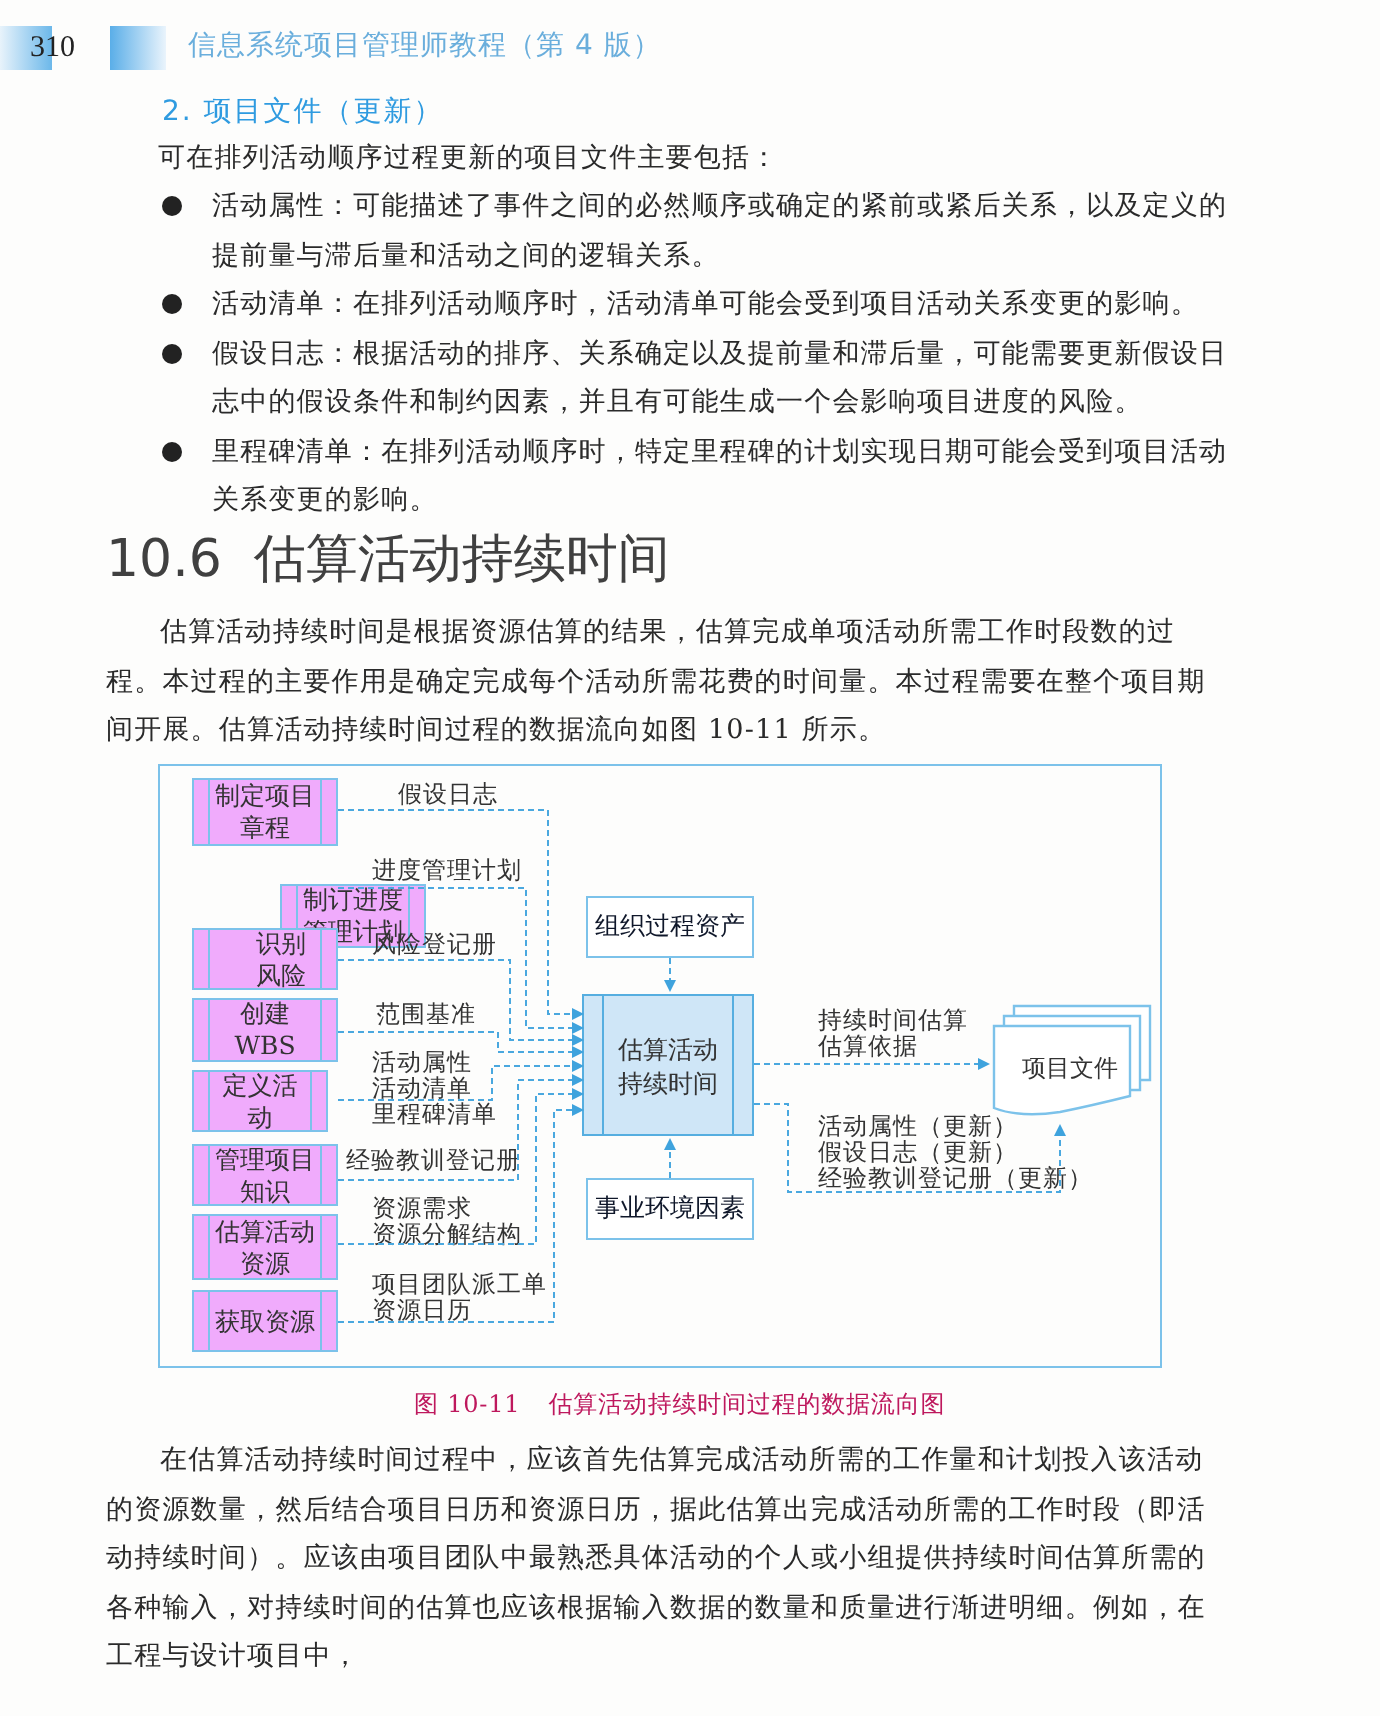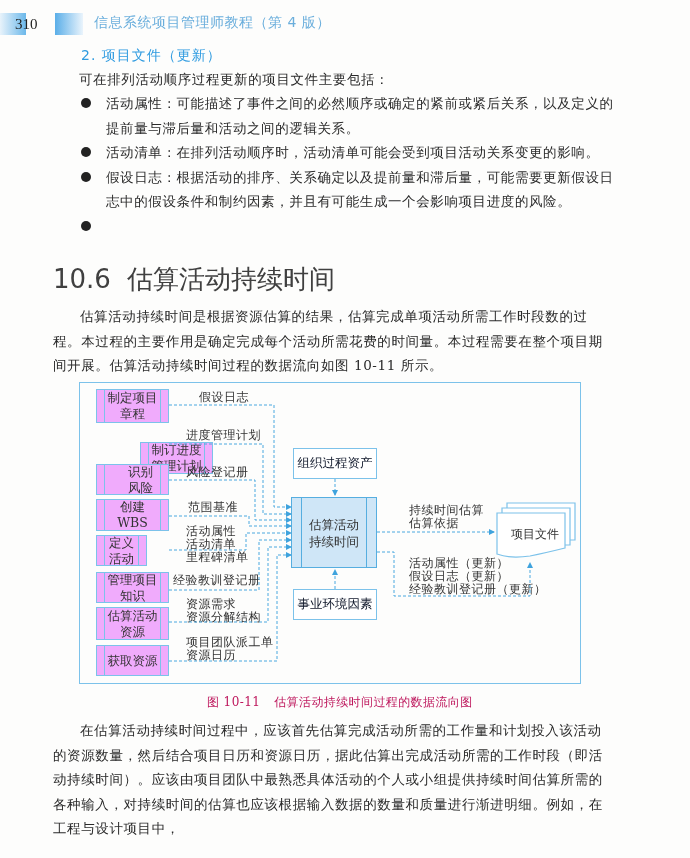--- a/index.html
+++ b/index.html
@@ -105,20 +105,21 @@
   <li class="bullet-item">
     <span class="bullet-dot"></span>
     <span>活动清单：在排列活动顺序时，活动清单可能会受到项目活动关系变更的影响。</span>
   </li>
   <li class="bullet-item">
     <span class="bullet-dot"></span>
     <span>假设日志：根据活动的排序、关系确定以及提前量和滞后量，可能需要更新假设日志中的假设条件和制约因素，并且有可能生成一个会影响项目进度的风险。</span>
   </li>
   <li class="bullet-item">
     <span class="bullet-dot"></span>
+    <span>里程碑清单：在排列活动顺序时，特定里程碑的计划实现日期可能会受到项目活动关系变更的影响。</span>
   </li>
 </ul>
 
 <div class="section-heading">
   <span class="num">10.6</span><span>估算活动持续时间</span>
 </div>
 
 <div class="para" style="left:53px; top:304px; width:560px; text-indent:27px;">估算活动持续时间是根据资源估算的结果，估算完成单项活动所需工作时段数的过程。本过程的主要作用是确定完成每个活动所需花费的时间量。本过程需要在整个项目期间开展。估算活动持续时间过程的数据流向如图 10-11 所示。</div>
 
 <div class="diagram"></div>
@@ -130,21 +131,21 @@
 <div class="proc" style="left:96px; top:442px; width:73px; height:32px;margin-left:44px;">
     <span style="white-space:pre-line">制订进度
 管理计划</span>
   </div>
 <div class="proc" style="left:96px; top:464px; width:73px; height:31px;padding-left:16px;">
     <span style="white-space:pre-line">识别风险</span>
   </div>
 <div class="proc" style="left:96px; top:499px; width:73px; height:32px;">
     <span style="white-space:pre-line">创建WBS</span>
   </div>
-<div class="proc" style="left:96px; top:535px; width:51px; height:31px;">
+<div class="proc" style="left:96px; top:535px; width:68px; height:31px;">
     <span style="white-space:pre-line">定义活动</span>
   </div>
 <div class="proc" style="left:96px; top:572px; width:73px; height:31px;">
     <span style="white-space:pre-line">管理项目
 知识</span>
   </div>
 <div class="proc" style="left:96px; top:607px; width:73px; height:33px;">
     <span style="white-space:pre-line">估算活动
 资源</span>
   </div>

